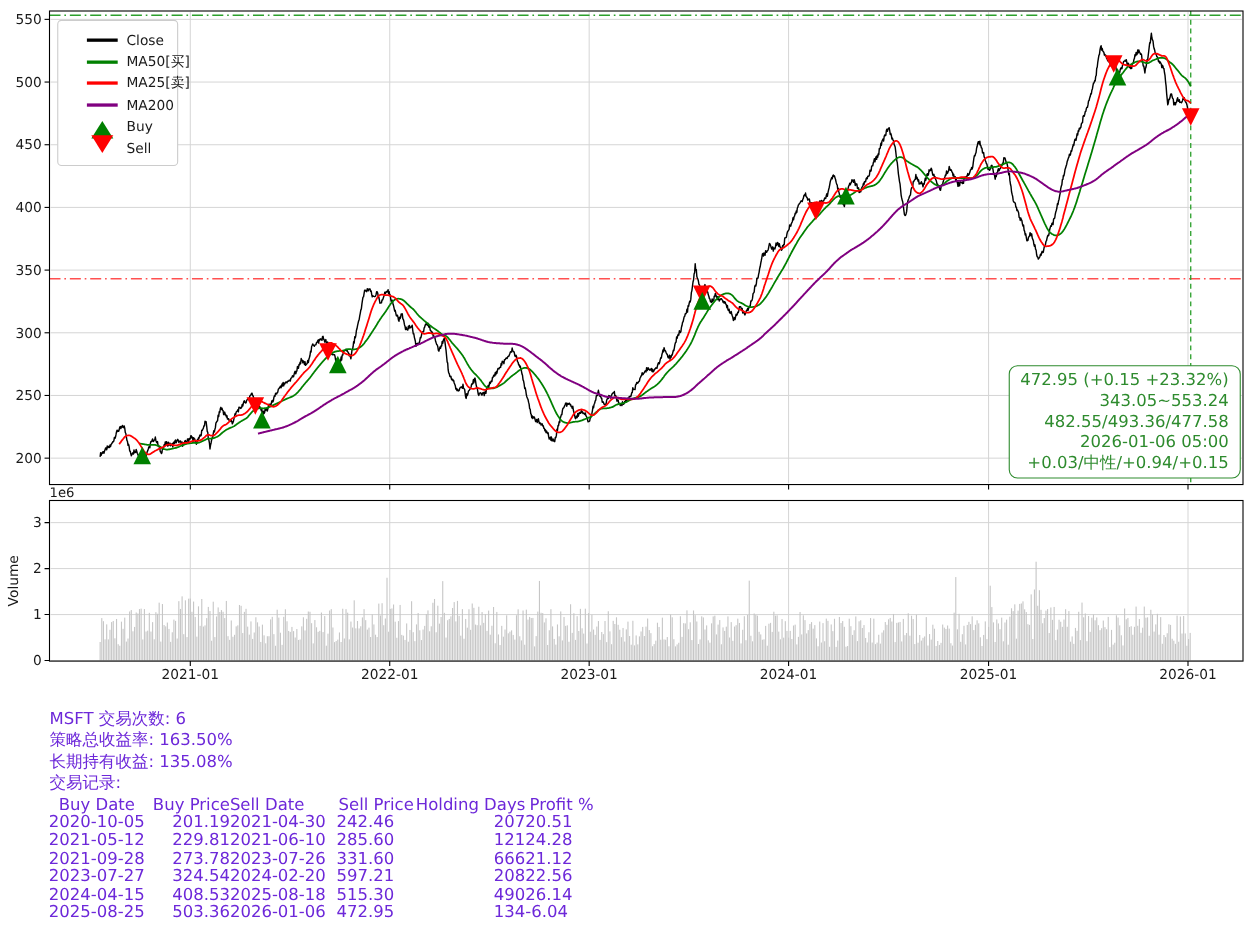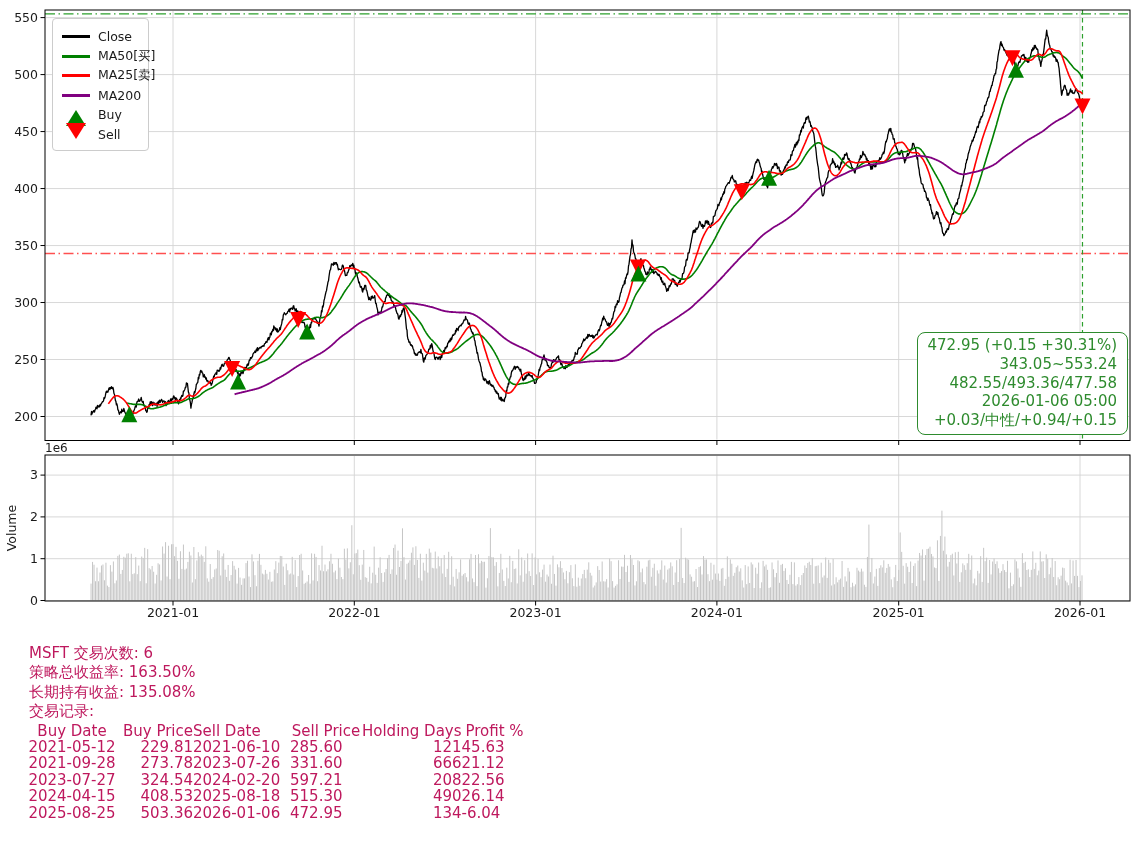--- a/index.html
+++ b/index.html
@@ -1,35 +1,35 @@
 <!DOCTYPE html>
 <html><head>
 <meta charset="utf-8">
 <style>
   html,body{margin:0;padding:0;background:#fff}
   .fig{position:relative;width:1139px;height:849px;background:#fff;
        font-family:"DejaVu Sans","Liberation Sans",sans-serif;overflow:hidden}
   .fig svg{position:absolute;left:0;top:0}
   
-  .legend{position:absolute;left:52px;top:18px;width:97px;box-sizing:border-box;
-          background:#fff;border:1px solid #ccc;border-radius:4px;padding:8px 8px 6px 9px;z-index:3}
+  .legend{position:absolute;left:52px;top:18px;width:110px;box-sizing:border-box;
+          background:#fff;border:1px solid #ccc;border-radius:4px;padding:8px 8px 6px 26px;z-index:3}
   .legend-row{display:flex;align-items:center;height:19.5px}
   .swatch{width:28px;min-width:28px;display:flex;justify-content:center;align-items:center;margin-right:8px}
   .swatch .line{width:28px;height:2.6px}
   .tri-up{width:0;height:0;border-left:10px solid transparent;border-right:10px solid transparent;
           border-bottom:16px solid #008000;margin-bottom:-6px}
   .tri-down{width:0;height:0;border-left:10px solid transparent;border-right:10px solid transparent;
             border-top:16px solid #ff0000;margin-top:-6px}
   .legend-label{font-size:12.5px;color:#1a1a1a;white-space:nowrap}
   
   .annot{position:absolute;right:11px;top:332px;z-index:2;background:#fff;
          border:1.5px solid #2e8b2e;border-radius:8px;padding:3px 10px 4px;
          color:#2e8b2e;font-size:15px;line-height:18.8px;text-align:right;white-space:nowrap}
   
-  .stats{position:absolute;left:29px;top:644px;font-size:15px;line-height:19.4px;color:#be185d}
+  .stats{position:absolute;left:45px;top:644px;font-size:15px;line-height:19.4px;color:#6d28d9}
   .stats .sline{white-space:pre}
   table.trades{border-collapse:collapse;table-layout:fixed;margin-left:-2px;margin-top:1px}
   table.trades th,table.trades td{font-weight:normal;font-size:15px;line-height:16.4px;padding:0;white-space:nowrap}
   .c1{width:90px;text-align:center}
   .c2{width:76px;text-align:right}
   .c3{width:97px;text-align:left;padding-left:4px}
   .c4{width:72px;}
   .c5{width:80px;text-align:right}
   .c6{width:66px;}
   thead .c1{padding-left:13px}
@@ -835,21 +835,21 @@
     </div>
     <div class="legend-row">
       <span class="swatch">
           <span class="tri-down" id="sw5" style="border-top-color: rgb(255, 0, 0);"></span>
         </span>
       <span class="legend-label">Sell</span>
     </div>
   </div>
 
   <div class="annot" id="annot-box" style="color: rgb(46, 139, 46); border-color: rgb(46, 139, 46);">
-    <div>472.95 (+0.15 +30.31%)</div>
+    <div>472.95 (+0.15 +23.32%)</div>
     <div>343.05~553.24</div>
     <div>482.55/493.36/477.58</div>
     <div>2026-01-06 05:00</div>
     <div>+0.03/中性/+0.94/+0.15</div>
   </div>
 
   <div class="stats">
     <div class="sline">MSFT 交易次数: 6</div>
     <div class="sline">策略总收益率: 163.50%</div>
     <div class="sline">长期持有收益: 135.08%</div>
@@ -860,26 +860,34 @@
           <th class="c1">Buy Date</th>
           <th class="c2">Buy Price</th>
           <th class="c3">Sell Date</th>
           <th class="c4">Sell Price</th>
           <th class="c5">Holding Days</th>
           <th class="c6">Profit %</th>
         </tr>
       </thead>
       <tbody id="trades-body">
           <tr>
+            <td class="c1">2020-10-05</td>
+            <td class="c2">201.19</td>
+            <td class="c3">2021-04-30</td>
+            <td class="c4">242.46</td>
+            <td class="c5">207</td>
+            <td class="c6">20.51</td>
+          </tr>
+          <tr>
             <td class="c1">2021-05-12</td>
             <td class="c2">229.81</td>
             <td class="c3">2021-06-10</td>
             <td class="c4">285.60</td>
             <td class="c5">121</td>
-            <td class="c6">45.63</td>
+            <td class="c6">24.28</td>
           </tr>
           <tr>
             <td class="c1">2021-09-28</td>
             <td class="c2">273.78</td>
             <td class="c3">2023-07-26</td>
             <td class="c4">331.60</td>
             <td class="c5">666</td>
             <td class="c6">21.12</td>
           </tr>
           <tr>

